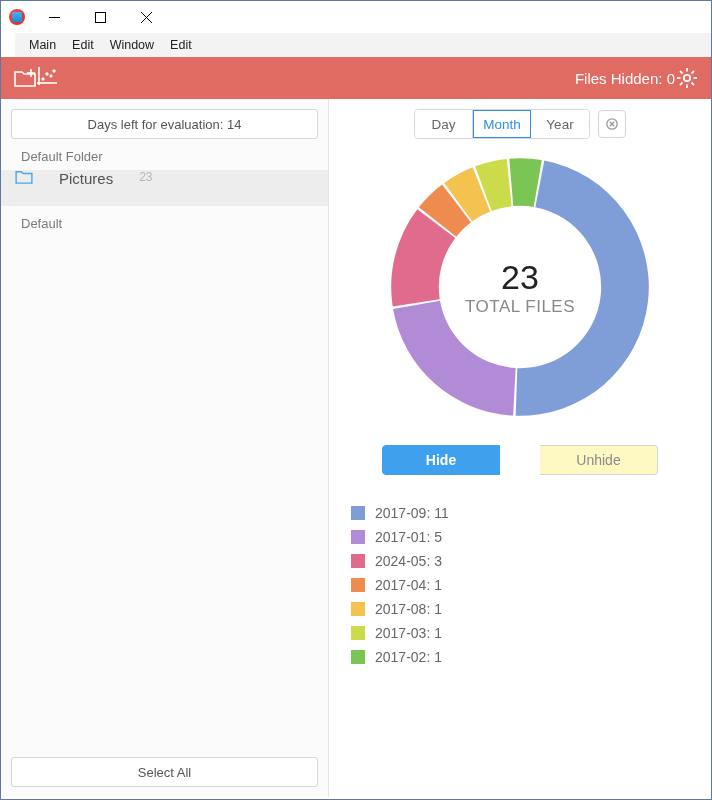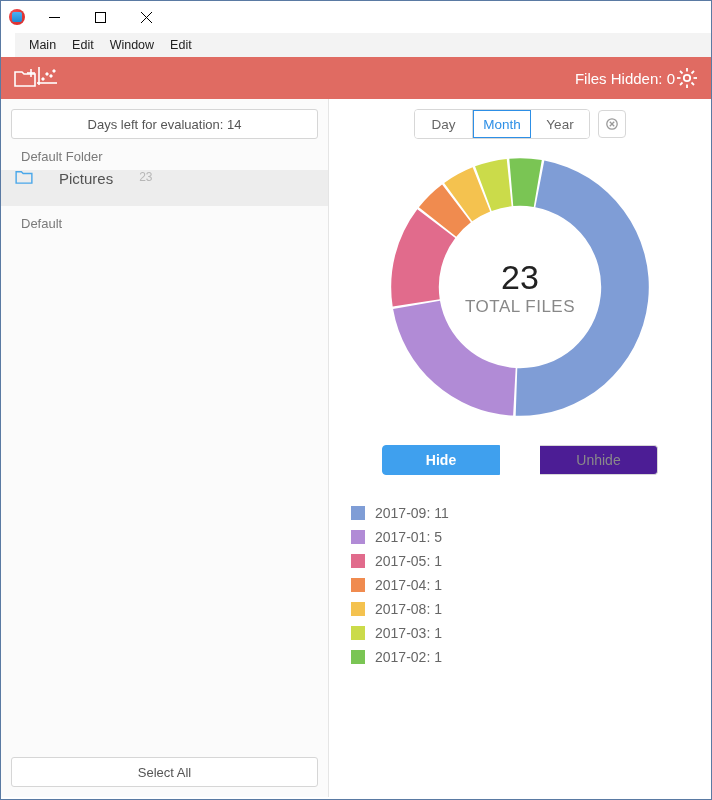--- a/index.html
+++ b/index.html
@@ -37,21 +37,21 @@
   .clear-btn { width: 28px; height: 28px; margin-left: 8px; border: 1px solid #d7d7d7; border-radius: 4px; background: #fff; display: flex; align-items: center; justify-content: center; color:#888;}
   .chart-wrap { position: relative; width: 280px; height: 280px; margin: 8px auto 18px auto; }
   .chart-wrap svg { width: 100%; height: 100%; }
   .chart-center { position: absolute; top: 50%; left: 50%; transform: translate(-50%, -50%); text-align: center; }
   .chart-center .num { font-size: 34px; font-weight: 400; color: #222; }
   .chart-center .lbl { font-size: 17px; color: #888; letter-spacing: 0.5px; }
   .hide-group { display: flex; justify-content: center; margin-bottom: 26px; }
   .hide-seg { display: inline-flex; border-radius: 0; overflow: hidden; }
   .hide-btn { width: 118px; height: 30px; display: flex; align-items: center; justify-content: center; font-size: 14px; border:1px solid #d7d7d7; }
   .hide-btn.active { background: #3fa0ee; color: #fff; font-weight: 600; border-color:#3fa0ee; border-radius: 4px 0 0 4px;}
-  .hide-btn.inactive { background: #4c1d95; color: #8a8a8a; border-left:none; border-radius: 0 4px 4px 0; margin-left: 40px;}
+  .hide-btn.inactive { background: #fef9c3; color: #8a8a8a; border-left:none; border-radius: 0 4px 4px 0; margin-left: 40px;}
   .legend { padding-left: 4px; }
   .legend-row { display: flex; align-items: center; gap: 10px; height: 24px; }
   .legend-sw { width: 14px; height: 14px; }
   .legend-text { font-size: 14px; color: #666; }
 </style>
 </head>
 <body>
 
 <div class="titlebar">
   <div class="app-icon"></div>
@@ -181,21 +181,21 @@
         <div class="legend-row">
           <div class="legend-sw" style="background: rgb(127, 157, 214);"></div>
           <div class="legend-text">2017-09: 11</div>
         </div>
         <div class="legend-row">
           <div class="legend-sw" style="background: rgb(177, 139, 214);"></div>
           <div class="legend-text">2017-01: 5</div>
         </div>
         <div class="legend-row">
           <div class="legend-sw" style="background: rgb(225, 107, 140);"></div>
-          <div class="legend-text">2017-05: 1</div>
+          <div class="legend-text">2024-05: 3</div>
         </div>
         <div class="legend-row">
           <div class="legend-sw" style="background: rgb(240, 139, 79);"></div>
           <div class="legend-text">2017-04: 1</div>
         </div>
         <div class="legend-row">
           <div class="legend-sw" style="background: rgb(244, 194, 79);"></div>
           <div class="legend-text">2017-08: 1</div>
         </div>
         <div class="legend-row">

